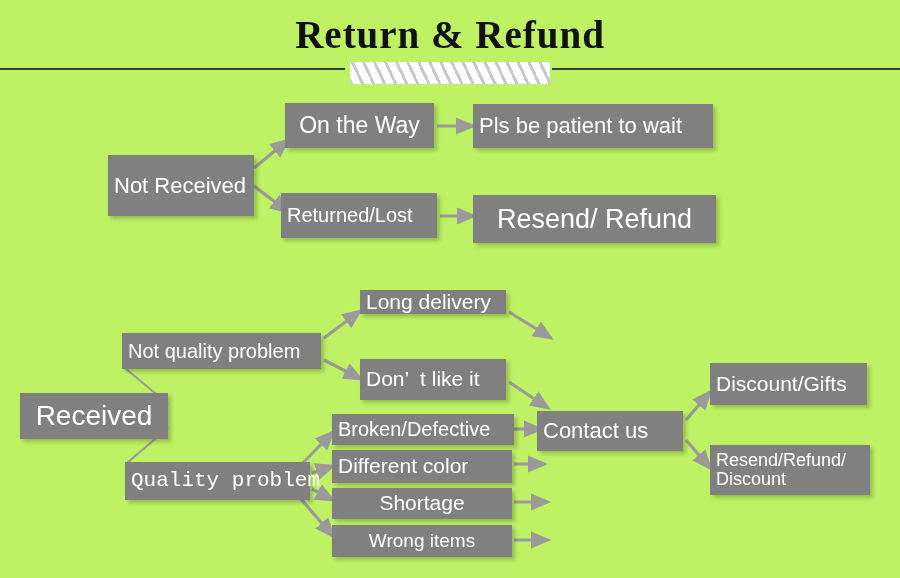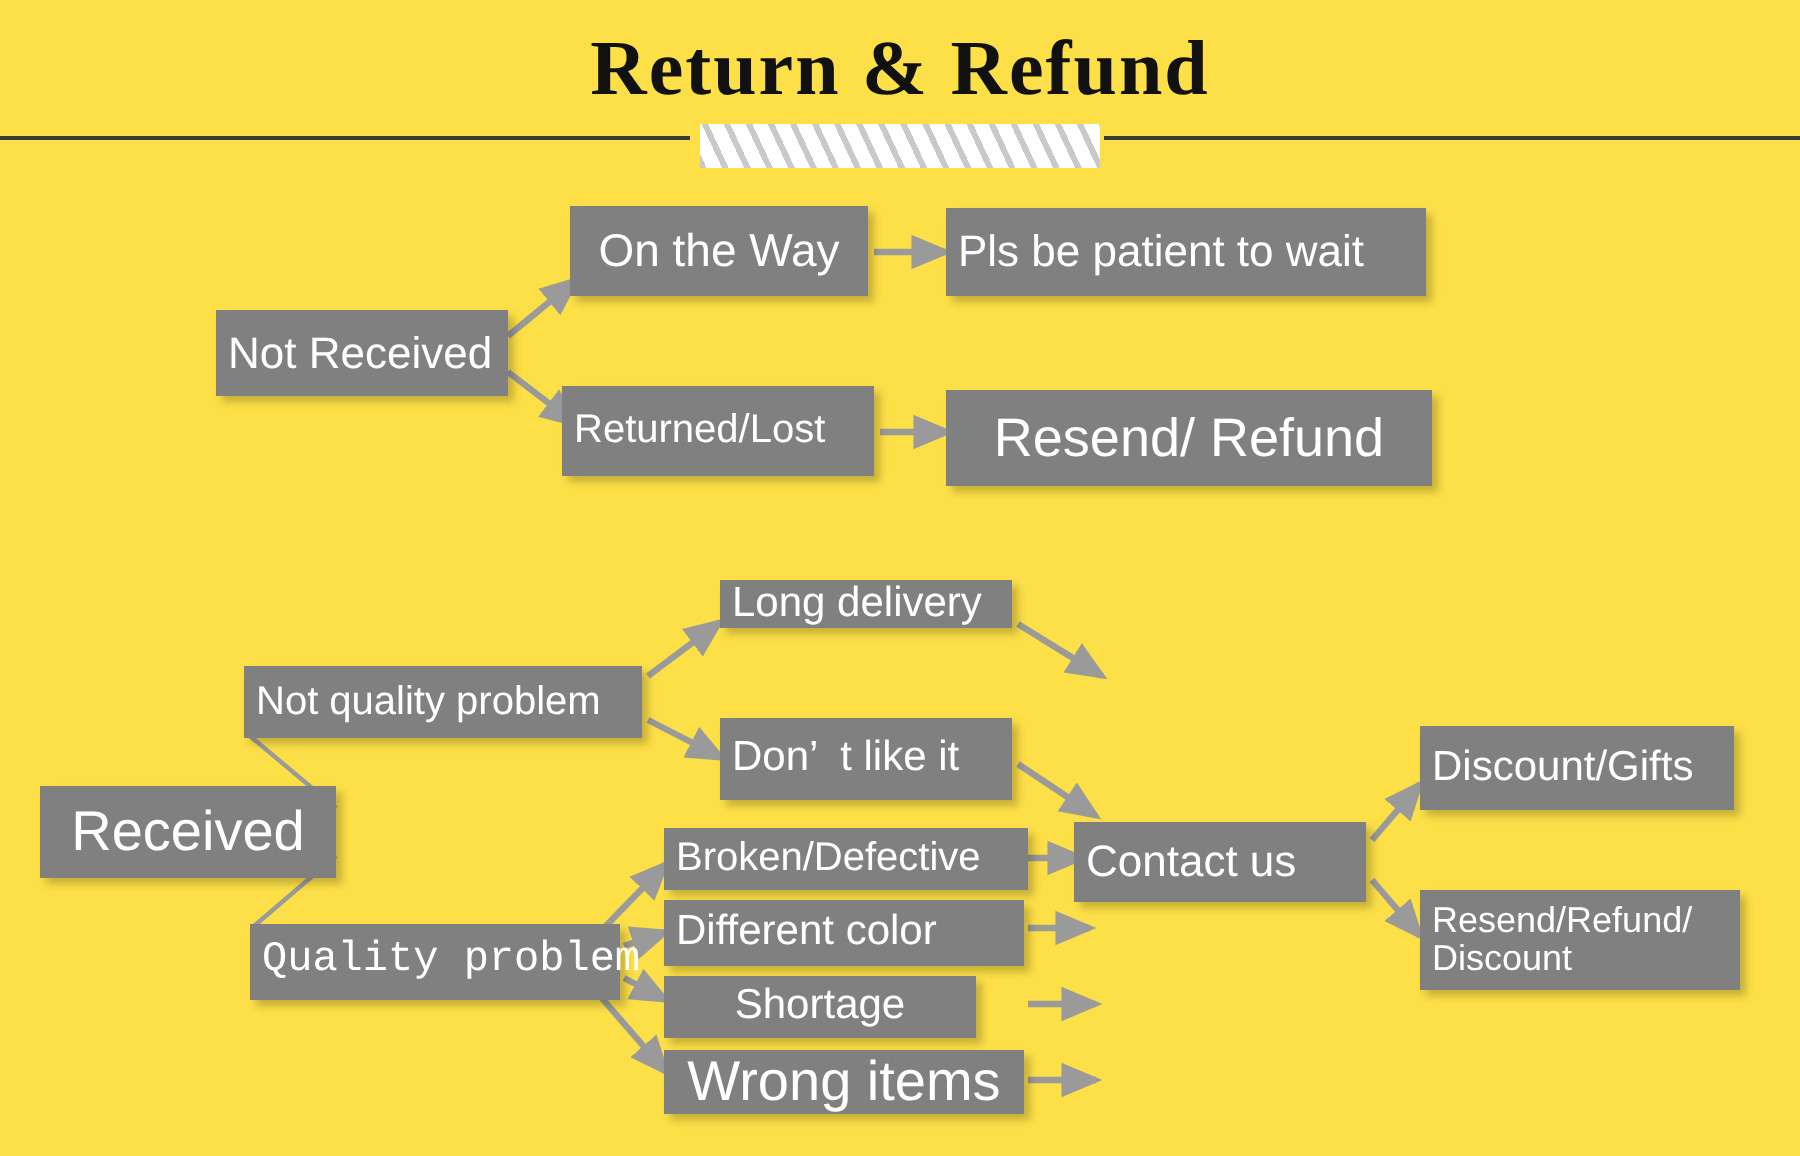--- a/index.html
+++ b/index.html
@@ -4,21 +4,21 @@
 <style>
   html, body {
     margin: 0;
     padding: 0;
     background: #ffffff;
   }
   #page {
     position: relative;
     width: 900px;
     height: 578px;
-    background: #fde047;
+    background: #bef264;
     overflow: hidden;
     font-family: "Liberation Sans", sans-serif;
   }
 
   
   .page-title {
     position: absolute;
     left: 0;
     top: 12px;
     width: 900px;
@@ -132,21 +132,21 @@
       <path d="M686,420 L710,392"></path>
       <path d="M686,440 L710,468"></path>
     </g>
 
     <g stroke="#9a9a9a" stroke-width="2.2" fill="none">
       <path d="M168,404 L125,368"></path>
       <path d="M168,428 L127,463"></path>
     </g>
   </svg>
 
-  <div class="node left-align" style="left:108px; top:155px; width:146px; height:43px; font-size:22px;">Not Received</div>
+  <div class="node left-align" style="left:108px; top:155px; width:146px; height:61px; font-size:22px;">Not Received</div>
 
   <div class="node" style="left:285px; top:103px; width:149px; height:45px; font-size:23px;">On the Way</div>
 
   <div class="node left-align" style="left:473px; top:104px; width:240px; height:44px; font-size:22px;">Pls be patient to wait</div>
 
   <div class="node left-align" style="left:281px; top:193px; width:156px; height:45px; font-size:20px;">Returned/Lost</div>
 
   <div class="node" style="left:473px; top:195px; width:243px; height:48px; font-size:27px;">Resend/ Refund</div>
 
   <div class="node" style="left:20px; top:393px; width:148px; height:46px; font-size:28px;">Received</div>
@@ -156,23 +156,23 @@
   <div class="node left-align" style="left:125px; top:462px; width:185px; height:38px; font-size:21px;font-family:Liberation Mono, monospace;">Quality problem</div>
 
   <div class="node left-align" style="left:360px; top:290px; width:146px; height:24px; font-size:21px;">Long delivery</div>
 
   <div class="node left-align" style="left:360px; top:359px; width:146px; height:41px; font-size:21px;">Don’  t like it</div>
 
   <div class="node left-align" style="left:332px; top:414px; width:182px; height:31px; font-size:20px;">Broken/Defective</div>
 
   <div class="node left-align" style="left:332px; top:450px; width:180px; height:33px; font-size:21px;">Different color</div>
 
-  <div class="node" style="left:332px; top:488px; width:156px; height:31px; font-size:21px;">Shortage</div>
+  <div class="node" style="left:332px; top:488px; width:180px; height:31px; font-size:21px;">Shortage</div>
 
-  <div class="node" style="left:332px; top:525px; width:180px; height:32px; font-size:28px;">Wrong items</div>
+  <div class="node" style="left:332px; top:525px; width:180px; height:32px; font-size:19px;">Wrong items</div>
 
   <div class="node left-align" style="left:537px; top:411px; width:146px; height:40px; font-size:22px;">Contact us</div>
 
   <div class="node left-align" style="left:710px; top:363px; width:157px; height:42px; font-size:21px;">Discount/Gifts</div>
 
   <div class="node left-align" style="left:710px; top:445px; width:160px; height:50px; font-size:18px; align-items:center;">Resend/Refund/
 Discount</div>
 
 </div>
 

